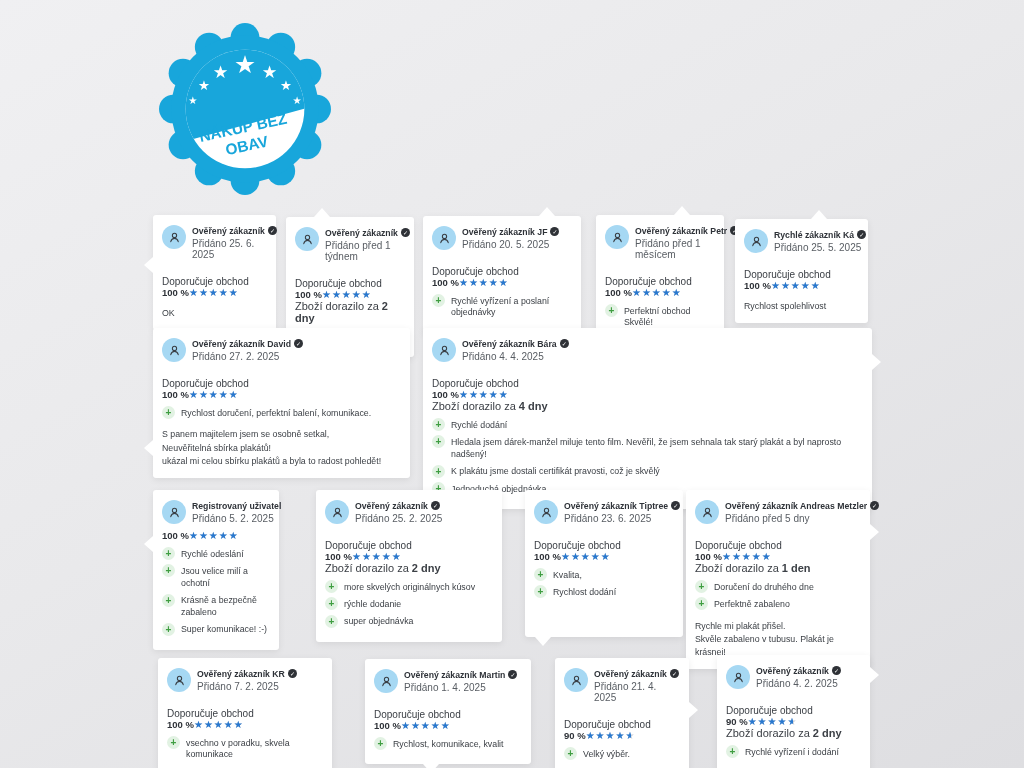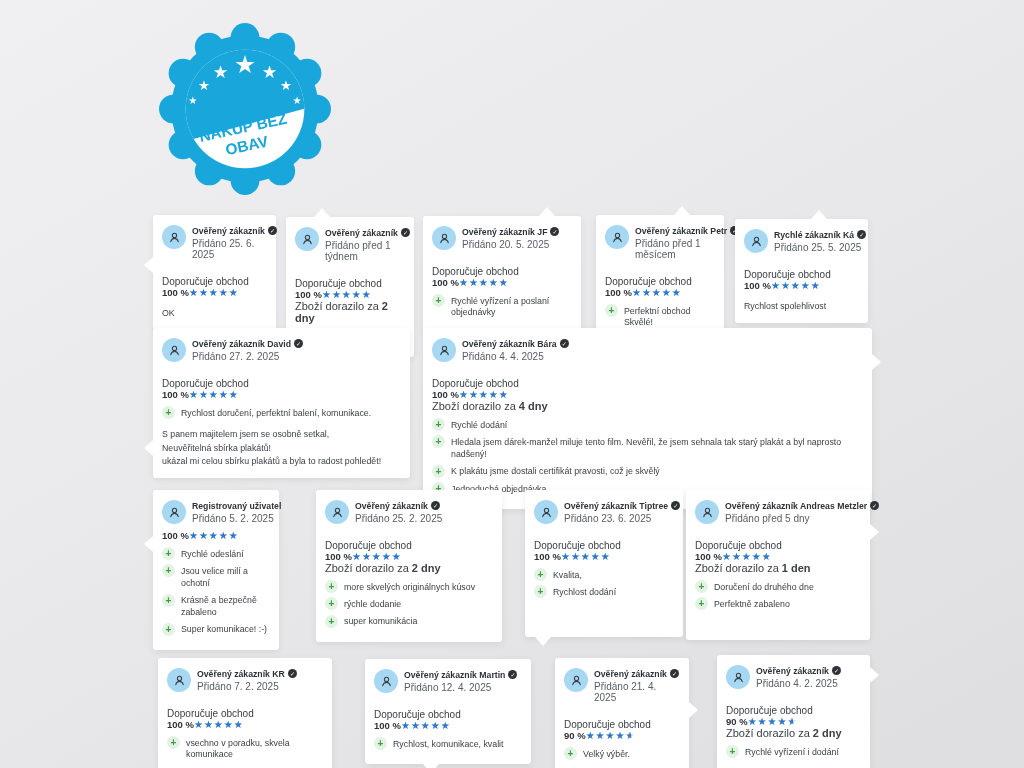--- a/index.html
+++ b/index.html
@@ -383,21 +383,21 @@
     <div class="plus-item">
         <span class="plus-icon">+</span>
         <span class="plus-text">more skvelých originálnych kúsov</span>
       </div>
           <div class="plus-item">
         <span class="plus-icon">+</span>
         <span class="plus-text">rýchle dodanie</span>
       </div>
           <div class="plus-item">
         <span class="plus-icon">+</span>
-        <span class="plus-text">super komunikácia</span>
+        <span class="plus-text">super objednávka</span>
       </div>
         </div>
 
   </div>
       <div class="card c9">
     <div class="tail t-bottom"></div>
     <div class="review-header">
       <div class="avatar">
         <svg viewBox="0 0 24 24">
           <circle cx="12" cy="8.6" r="3.4" fill="none" stroke="#3a3f45" stroke-width="1.7"></circle>
@@ -452,20 +452,25 @@
 
     <div class="plus-item">
         <span class="plus-icon">+</span>
         <span class="plus-text">Doručení do druhého dne</span>
       </div>
           <div class="plus-item">
         <span class="plus-icon">+</span>
         <span class="plus-text">Perfektně zabaleno</span>
       </div>
         </div>
+    <div class="note">
+
+    <div class="note-line">Rychle mi plakát přišel.</div>
+          <div class="note-line">Skvěle zabaleno v tubusu. Plakát je krásnej!</div>
+        </div>
   </div>
       <div class="card c11">
 
     <div class="review-header">
       <div class="avatar">
         <svg viewBox="0 0 24 24">
           <circle cx="12" cy="8.6" r="3.4" fill="none" stroke="#3a3f45" stroke-width="1.7"></circle>
           <path d="M6 18.6 C7 14.9 9.2 13.4 12 13.4 C14.8 13.4 17 14.9 18 18.6" fill="none" stroke="#3a3f45" stroke-width="1.7" stroke-linecap="round"></path>
         </svg>
       </div>
@@ -493,21 +498,21 @@
     <div class="tail t-bottom"></div>
     <div class="review-header">
       <div class="avatar">
         <svg viewBox="0 0 24 24">
           <circle cx="12" cy="8.6" r="3.4" fill="none" stroke="#3a3f45" stroke-width="1.7"></circle>
           <path d="M6 18.6 C7 14.9 9.2 13.4 12 13.4 C14.8 13.4 17 14.9 18 18.6" fill="none" stroke="#3a3f45" stroke-width="1.7" stroke-linecap="round"></path>
         </svg>
       </div>
       <div class="id-block">
         <div class="name-row"><span>Ověřený zákazník Martin</span><span class="check"><span>✓</span></span></div>
-        <div class="date">Přidáno 12. 4. 2025</div>
+        <div class="date">Přidáno 1. 4. 2025</div>
       </div>
     </div>
     <div class="recommend">Doporučuje obchod</div>
     <div class="rating">
       <span class="percent">100 %</span>
       <span class="stars"><span class="stars-bg">★★★★★</span><span class="stars-fill" style="width: 100%;"><span>★★★★★</span></span></span>
     </div>
 
     <div class="plus-list">
 

